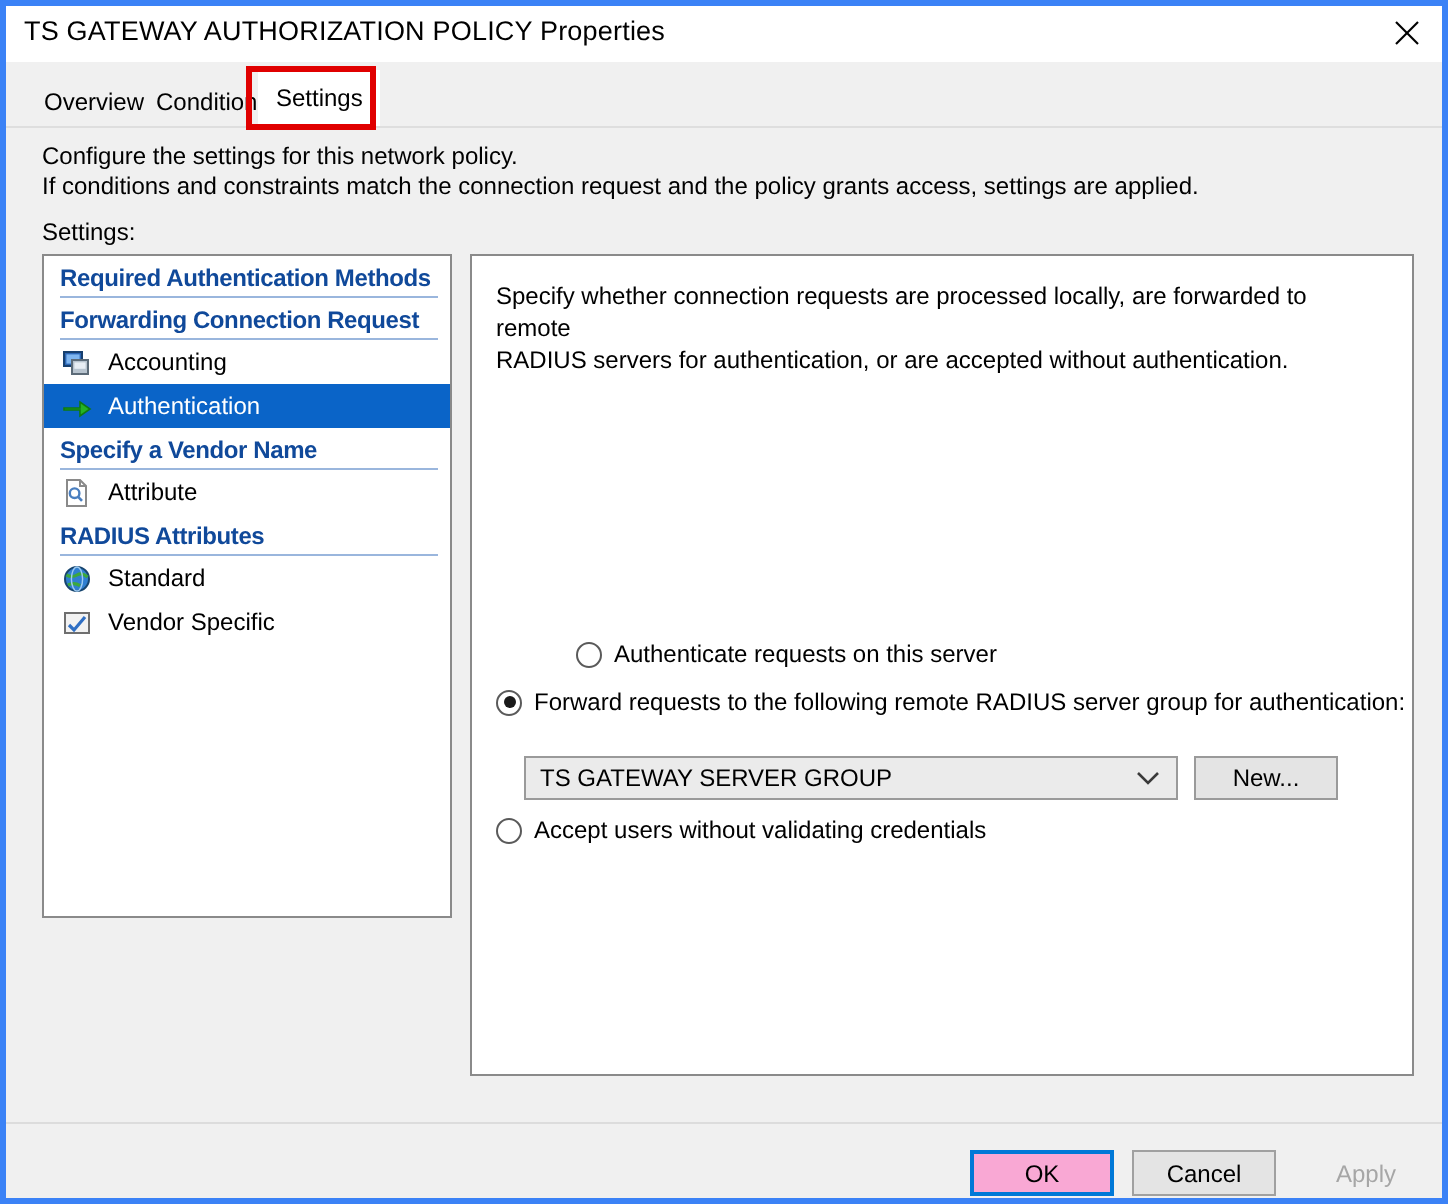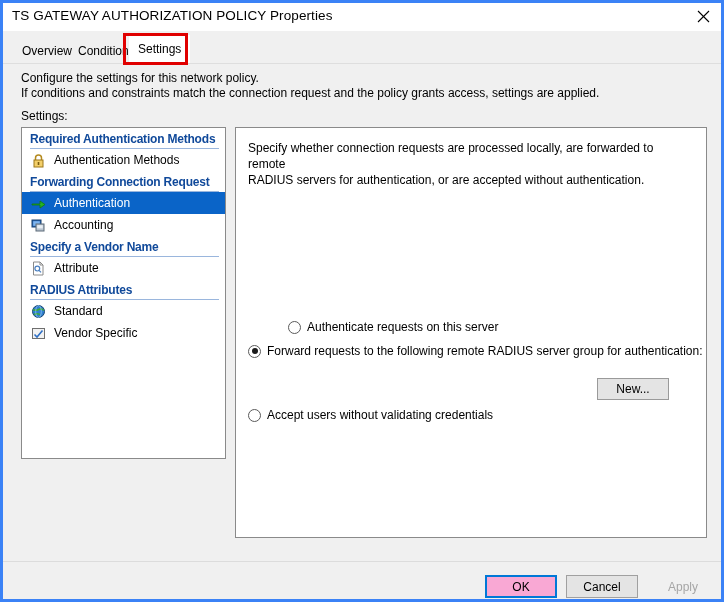--- a/index.html
+++ b/index.html
@@ -354,50 +354,40 @@
 
   <div id="desc">
     <div>Configure the settings for this network policy.</div>
     <div>If conditions and constraints match the connection request and the policy grants access, settings are applied.</div>
   </div>
   <div id="settings-label">Settings:</div>
 
   <div id="left-panel">
 
     <div class="group-head">Required Authentication Methods</div>
-    <div class="tree-item">
-      <span class="tree-icon">
-        <svg width="15" height="15" viewBox="0 0 15 15">
-          <path d="M4.5 7 V5 a3 3 0 0 1 6 0 V7" fill="none" stroke="#b58a1e" stroke-width="1.5"></path>
-          <rect x="3" y="7" width="9" height="7" fill="#f3cf6a" stroke="#9c7718" stroke-width="1"></rect>
-          <rect x="6.7" y="9" width="1.6" height="3" fill="#7a5c12"></rect>
-        </svg>
-      </span>
-      <span class="tree-label">Authentication Methods</span>
-    </div>
 
     <div class="group-head">Forwarding Connection Request</div>
-    <div class="tree-item selected">
-      <span class="tree-icon">
-        <svg width="15" height="15" viewBox="0 0 15 15">
-          <path d="M1 8 L9 8 L9 5 L14 8.5 L9 12 L9 9 L1 9 Z" fill="#25b325" stroke="#0f7a0f" stroke-width="0.8"></path>
-        </svg>
-      </span>
-      <span class="tree-label">Authentication</span>
-    </div>
     <div class="tree-item">
       <span class="tree-icon">
         <svg width="15" height="15" viewBox="0 0 15 15">
           <rect x="1" y="2" width="9" height="7" fill="#2b66b5" stroke="#17406f" stroke-width="1"></rect>
           <rect x="2.2" y="3.2" width="6.6" height="4.6" fill="#7fb6f0"></rect>
           <rect x="5" y="6" width="8" height="7" fill="#b8c4cf" stroke="#5c6b78" stroke-width="1"></rect>
           <rect x="6.2" y="7.2" width="5.6" height="3.2" fill="#e8eef4"></rect>
         </svg>
       </span>
       <span class="tree-label">Accounting</span>
+    </div>
+    <div class="tree-item selected">
+      <span class="tree-icon">
+        <svg width="15" height="15" viewBox="0 0 15 15">
+          <path d="M1 8 L9 8 L9 5 L14 8.5 L9 12 L9 9 L1 9 Z" fill="#25b325" stroke="#0f7a0f" stroke-width="0.8"></path>
+        </svg>
+      </span>
+      <span class="tree-label">Authentication</span>
     </div>
 
     <div class="group-head">Specify a Vendor Name</div>
     <div class="tree-item">
       <span class="tree-icon">
         <svg width="15" height="15" viewBox="0 0 15 15">
           <path d="M2.5 1 H9 L12 4 V14 H2.5 Z" fill="#ffffff" stroke="#8a8a8a" stroke-width="1"></path>
           <path d="M9 1 V4 H12" fill="none" stroke="#8a8a8a" stroke-width="1"></path>
           <circle cx="6.3" cy="7.6" r="2.4" fill="none" stroke="#4a7fc0" stroke-width="1.2"></circle>
           <line x1="8.1" y1="9.4" x2="10" y2="11.4" stroke="#4a7fc0" stroke-width="1.3"></line>
@@ -438,20 +428,28 @@
     <div class="radio-row" id="radio-local">
       <span class="radio-mark"></span>
       <span>Authenticate requests on this server</span>
     </div>
 
     <div class="radio-row" id="radio-forward">
       <span class="radio-mark checked"></span>
       <span>Forward requests to the following remote RADIUS server group for authentication:</span>
     </div>
 
+    <div id="server-group-select">
+      <span>TS GATEWAY SERVER GROUP</span>
+      <span id="select-arrow">
+        <svg width="12" height="8" viewBox="0 0 12 8">
+          <path d="M1 1.5 L6 6.5 L11 1.5" fill="none" stroke="#3a3a3a" stroke-width="1.3"></path>
+        </svg>
+      </span>
+    </div>
 
     <div id="new-button">
       <span>New...</span>
     </div>
 
     <div class="radio-row" id="radio-accept">
       <span class="radio-mark"></span>
       <span>Accept users without validating credentials</span>
     </div>
   </div>

